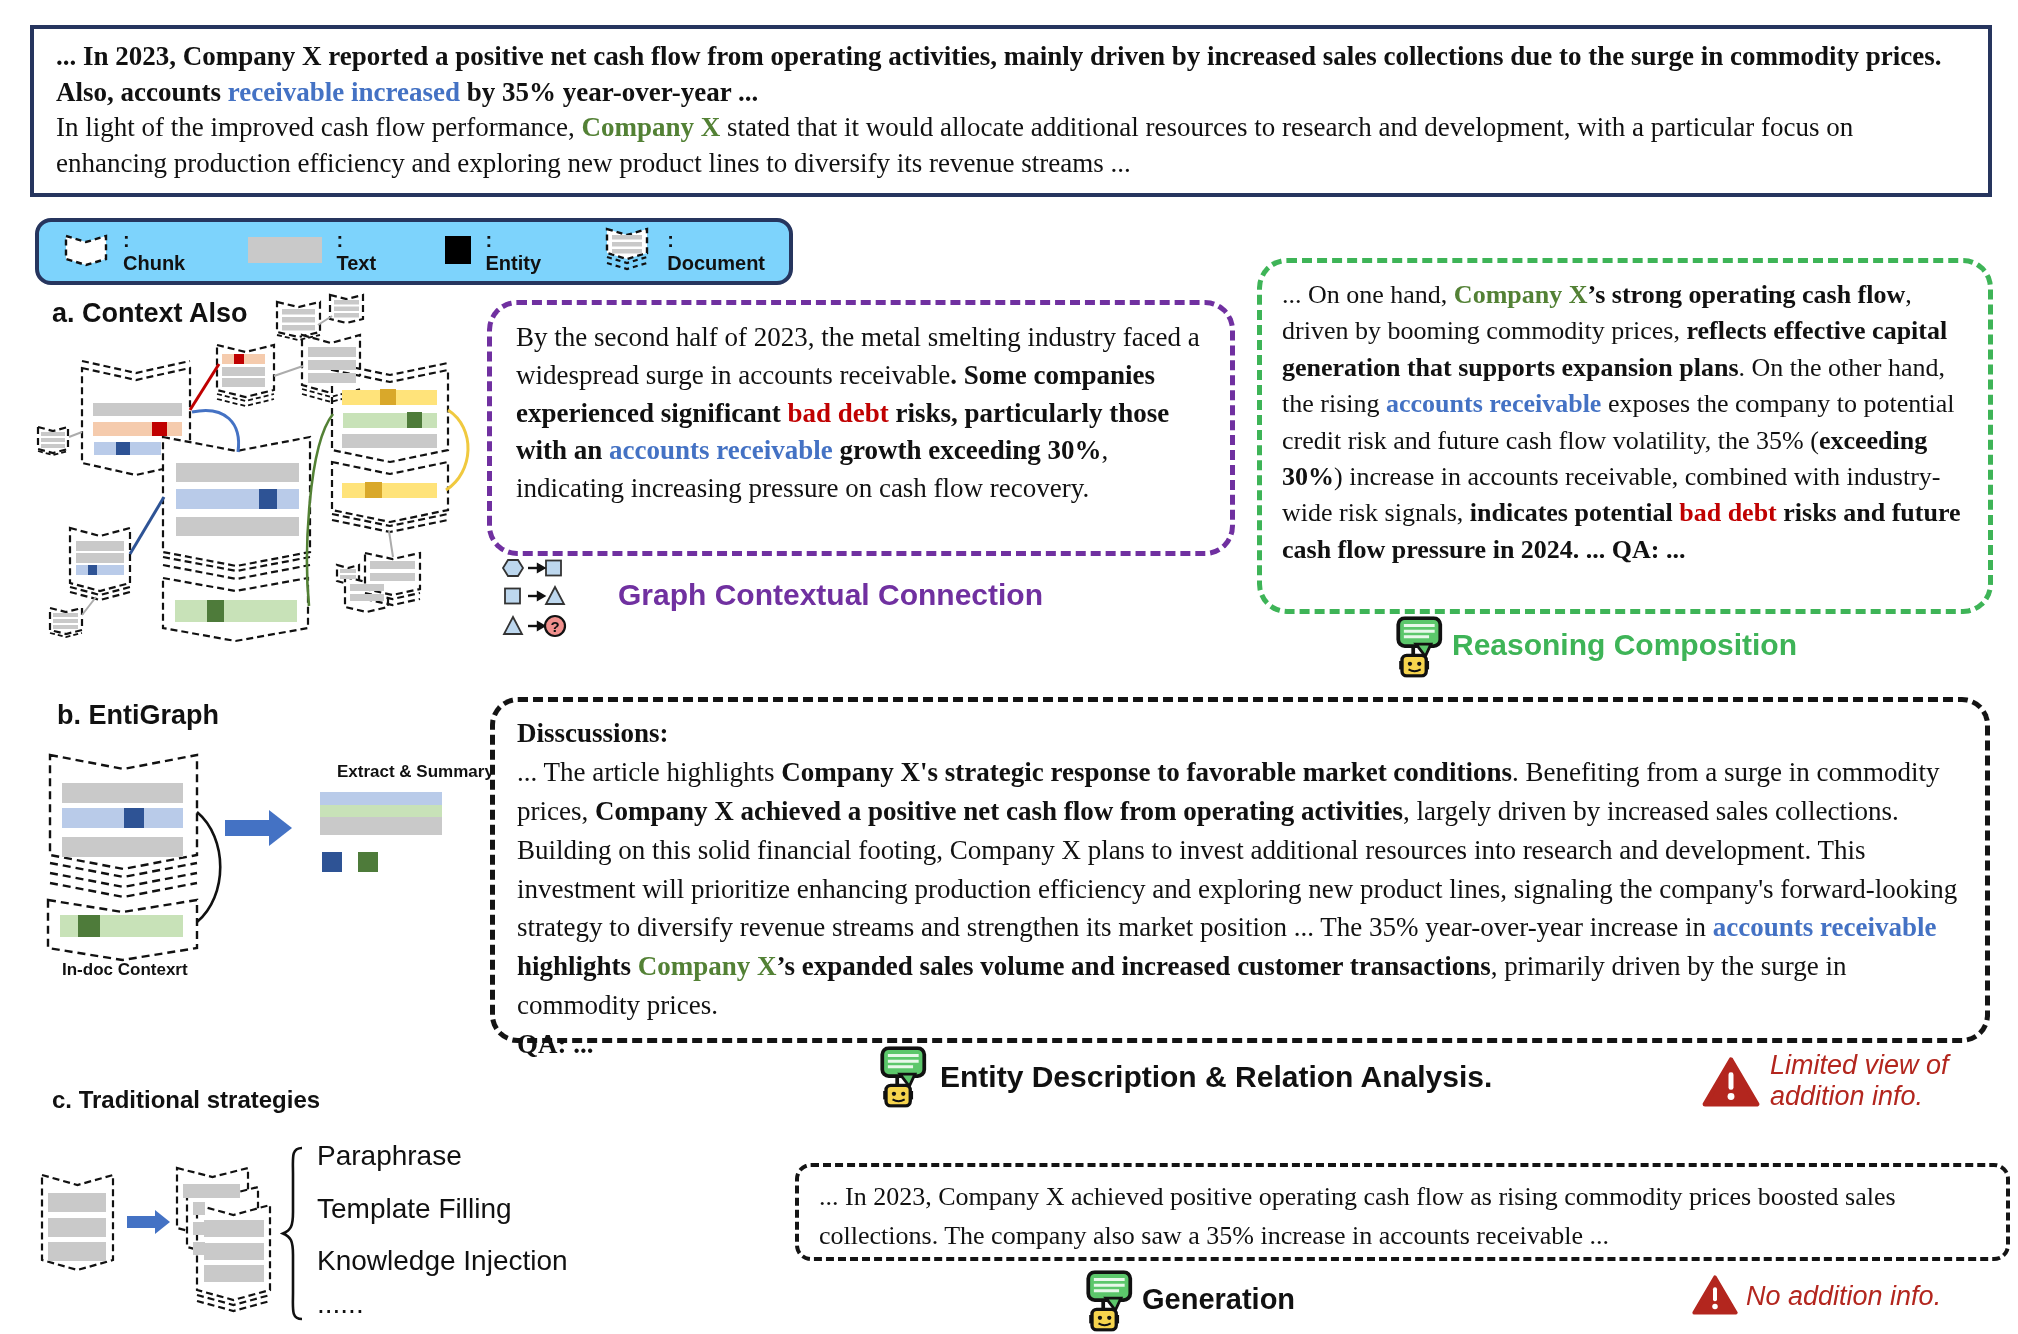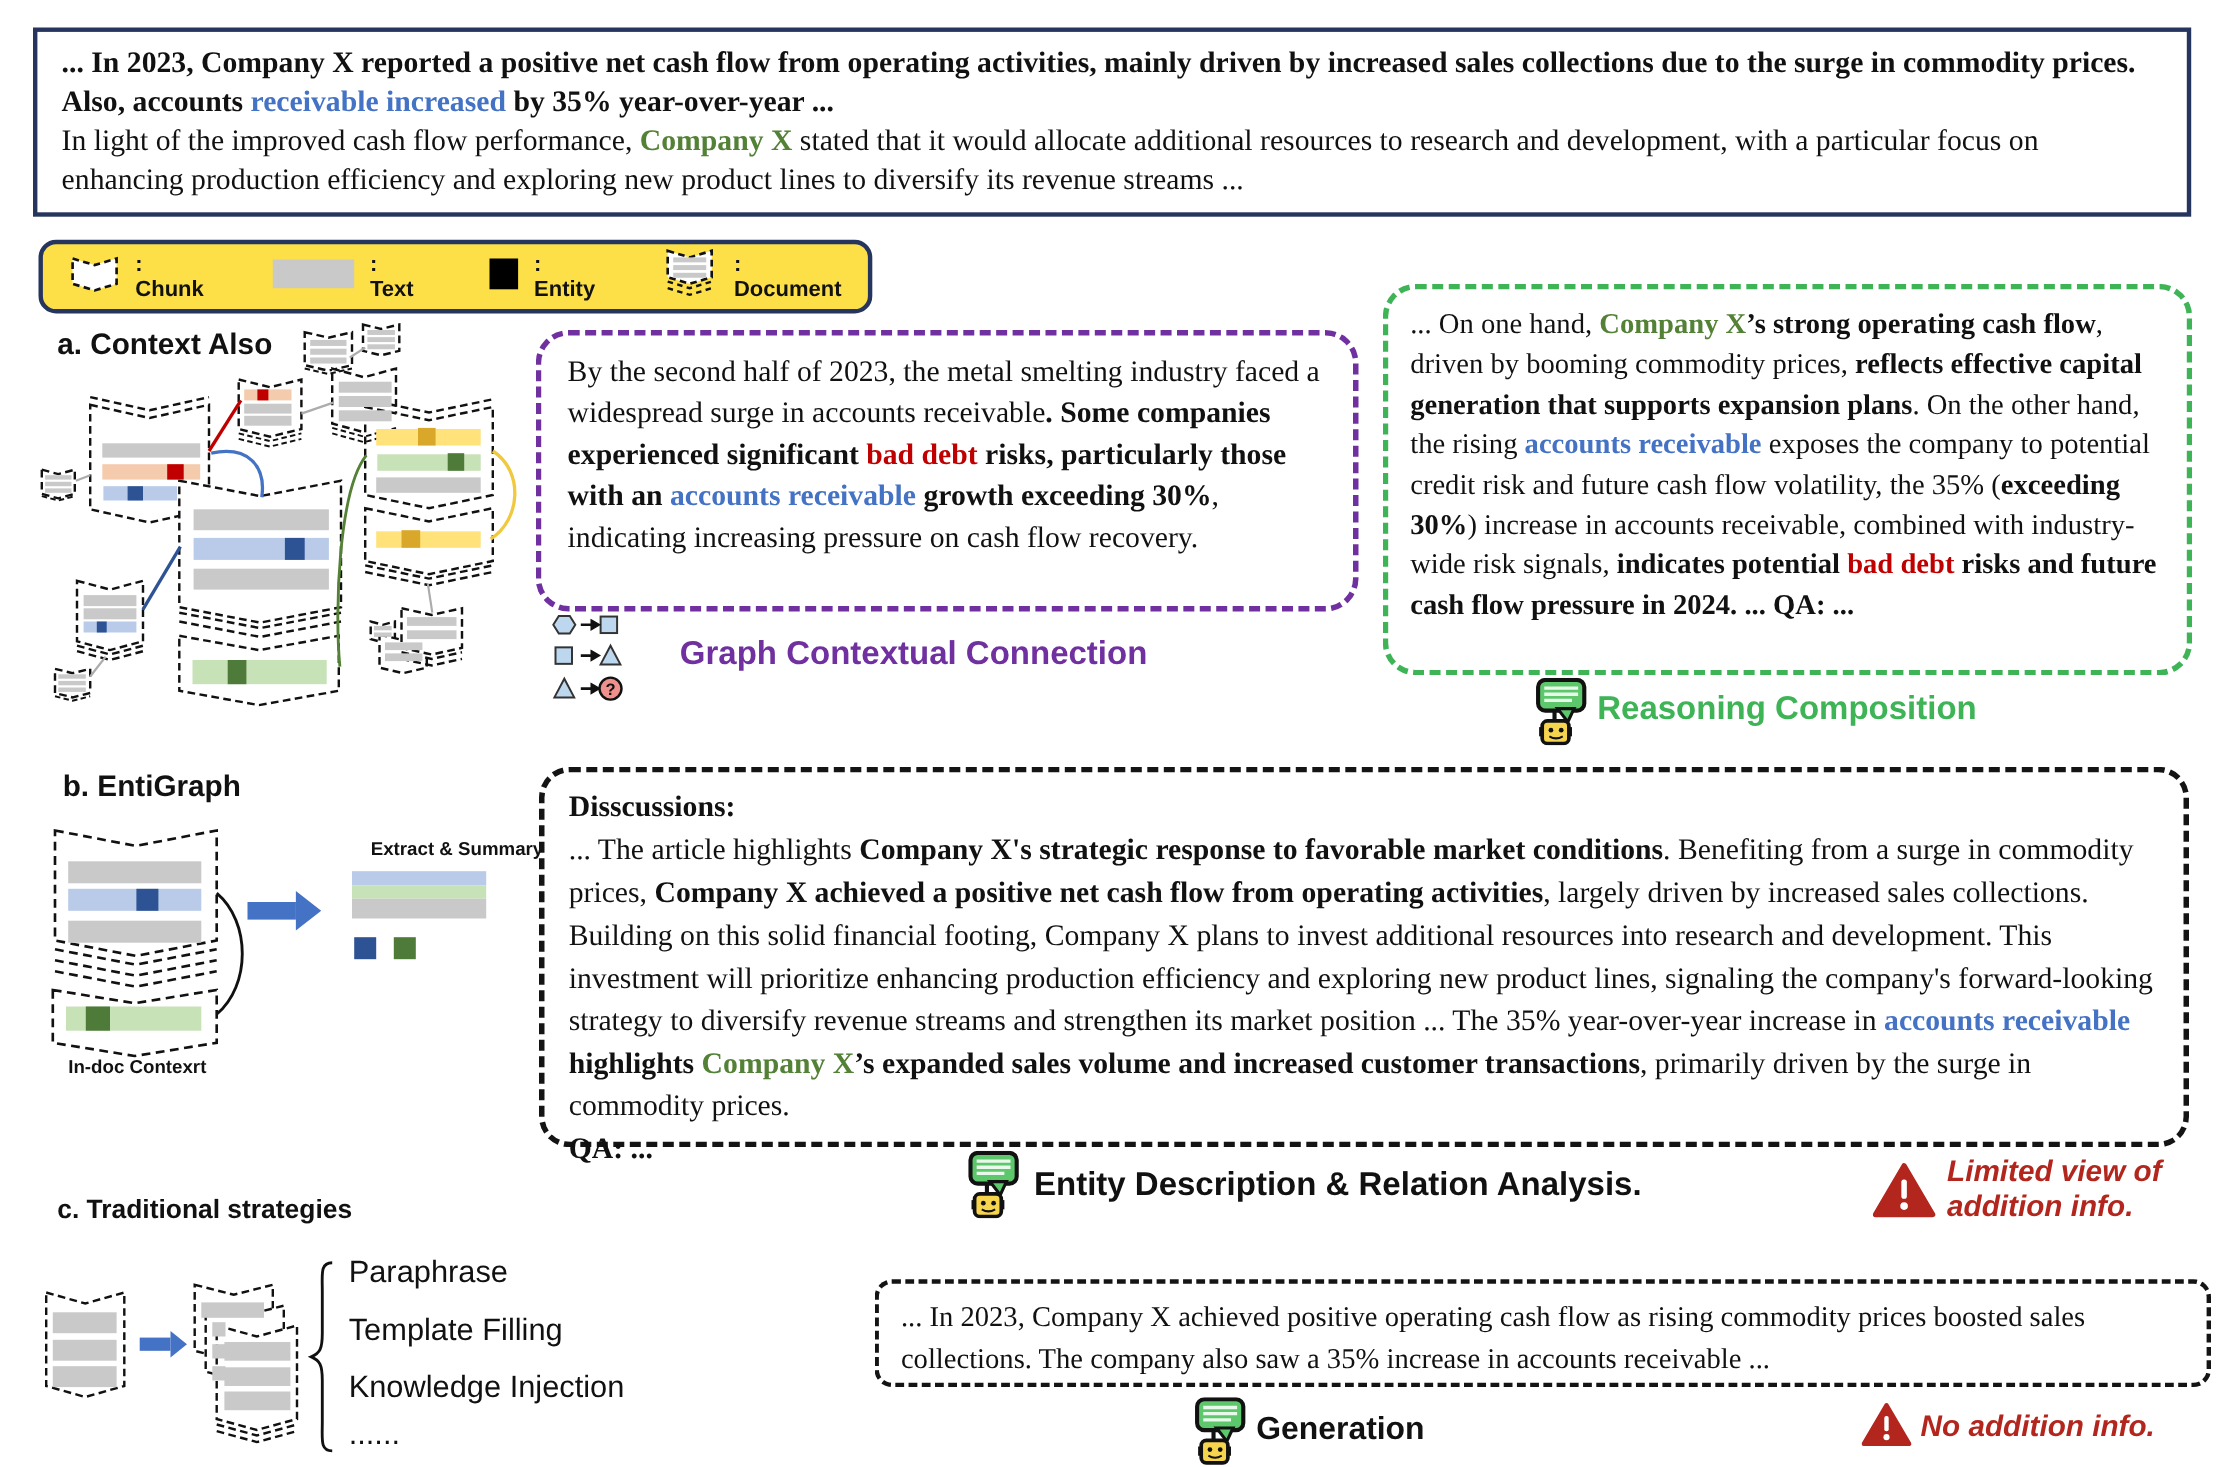--- a/index.html
+++ b/index.html
@@ -4,34 +4,34 @@
 <style>
   html,body{margin:0;padding:0;background:#fff;}
   .page{position:relative;width:2018px;height:1334px;background:#fff;overflow:hidden;
         font-family:"Liberation Serif", serif;color:#111;}
   .abs{position:absolute;}
   .rich{white-space:pre-wrap;}
   
   .top-box{left:30px;top:25px;width:1962px;height:172px;border:4px solid #26355E;
            box-sizing:border-box;padding:10px 22px;font-size:27px;line-height:1.32;}
   .legend-box{left:35px;top:218px;width:758px;height:67px;border:4px solid #26355E;border-radius:16px;
-           background:#fde047;box-sizing:border-box;display:flex;align-items:center;gap:14px;padding:0 24px;}
+           background:#7dd3fc;box-sizing:border-box;display:flex;align-items:center;gap:14px;padding:0 24px;}
   .legend-label{font-family:"Liberation Sans", sans-serif;font-weight:bold;font-size:20px;color:#111;}
   .purple-box{left:487px;top:300px;width:748px;height:256px;border:5px dashed #7030A0;border-radius:30px;
            box-sizing:border-box;padding:14px 24px;font-size:27px;line-height:1.4;}
   .green-box{left:1257px;top:258px;width:736px;height:356px;border:5px dashed #3EB457;border-radius:30px;
            box-sizing:border-box;padding:14px 20px;font-size:26px;line-height:1.4;}
   .disc-box{left:490px;top:697px;width:1500px;height:346px;border:5px dashed #141414;border-radius:28px;
            box-sizing:border-box;padding:12px 22px;font-size:27px;line-height:1.44;}
   .gen-box{left:795px;top:1163px;width:1215px;height:98px;border:4px dashed #141414;border-radius:16px;
            box-sizing:border-box;padding:10px 20px;font-size:26px;line-height:1.5;}
   
   .sec-label{font-family:"Liberation Sans", sans-serif;font-weight:bold;color:#111;}
   .caption{font-family:"Liberation Sans", sans-serif;font-weight:bold;font-size:30px;}
-  .warn-text{font-family:"Liberation Sans", sans-serif;font-style:italic;font-weight:700;
+  .warn-text{font-family:"Liberation Sans", sans-serif;font-style:italic;font-weight:400;
              font-size:27px;color:#B3261E;white-space:pre-line;line-height:1.15;}
   .trad-label{font-family:"Liberation Sans", sans-serif;font-size:28px;color:#111;}
   .mini-label{font-family:"Liberation Sans", sans-serif;font-weight:bold;font-size:17px;color:#111;}
 </style>
 </head>
 <body>
 
 <div class="page">
 
   <svg width="0" height="0" style="position:absolute">

